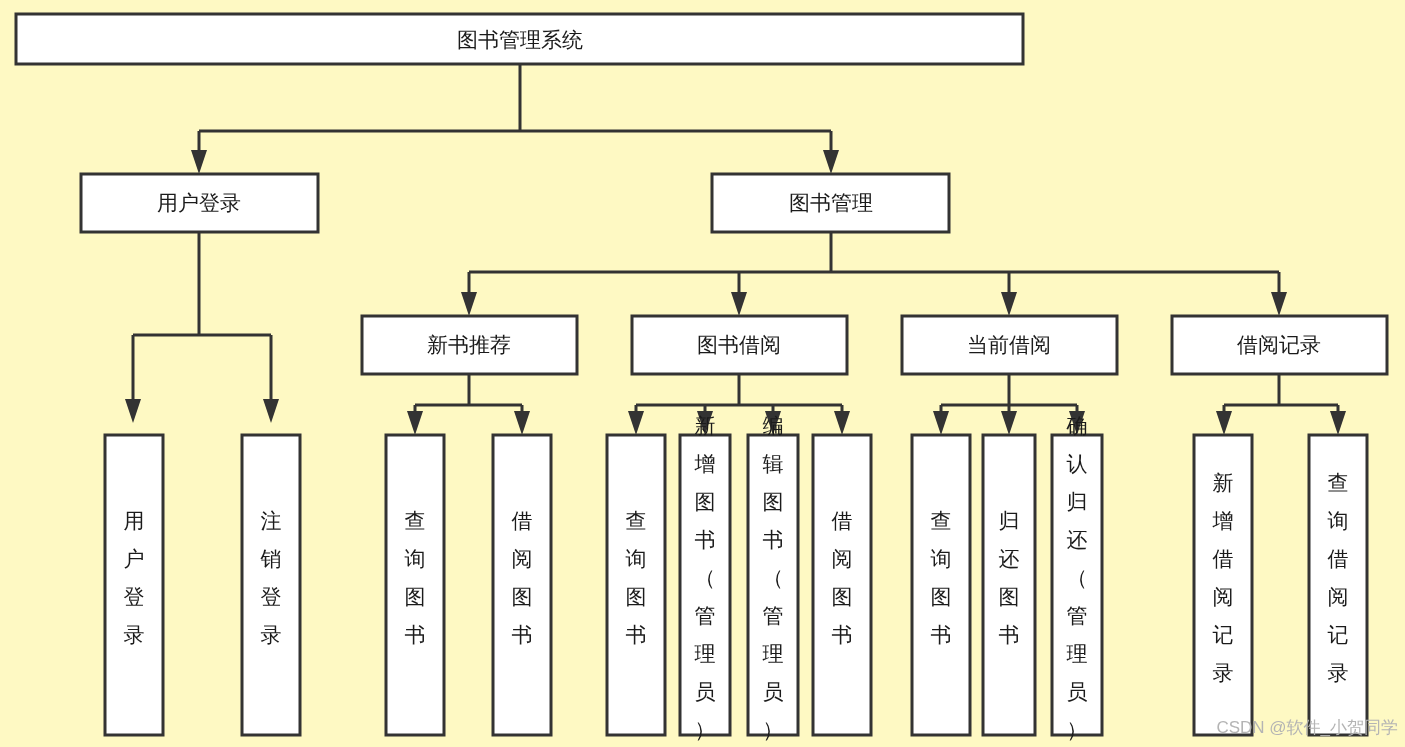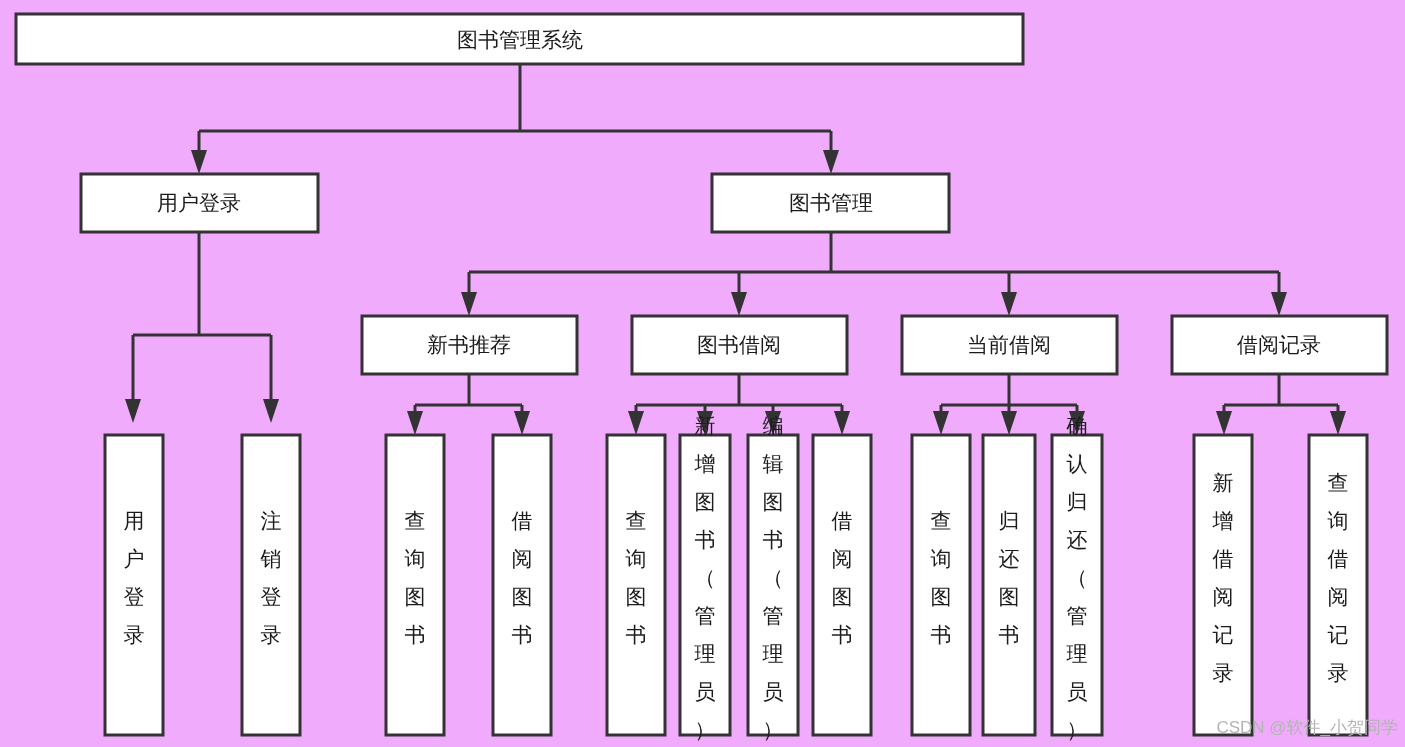--- a/index.html
+++ b/index.html
@@ -8,21 +8,21 @@
     padding: 0;
     background: #ffffff;
   }
   body {
     font-family: "Liberation Sans", "DejaVu Sans", sans-serif;
   }
   #diagram-root {
     position: relative;
     width: 1405px;
     height: 747px;
-    background: #f0abfc;
+    background: #fef9c3;
     overflow: hidden;
   }
   svg.diagram-canvas {
     position: absolute;
     top: 0;
     left: 0;
     width: 1405px;
     height: 747px;
     display: block;
   }

